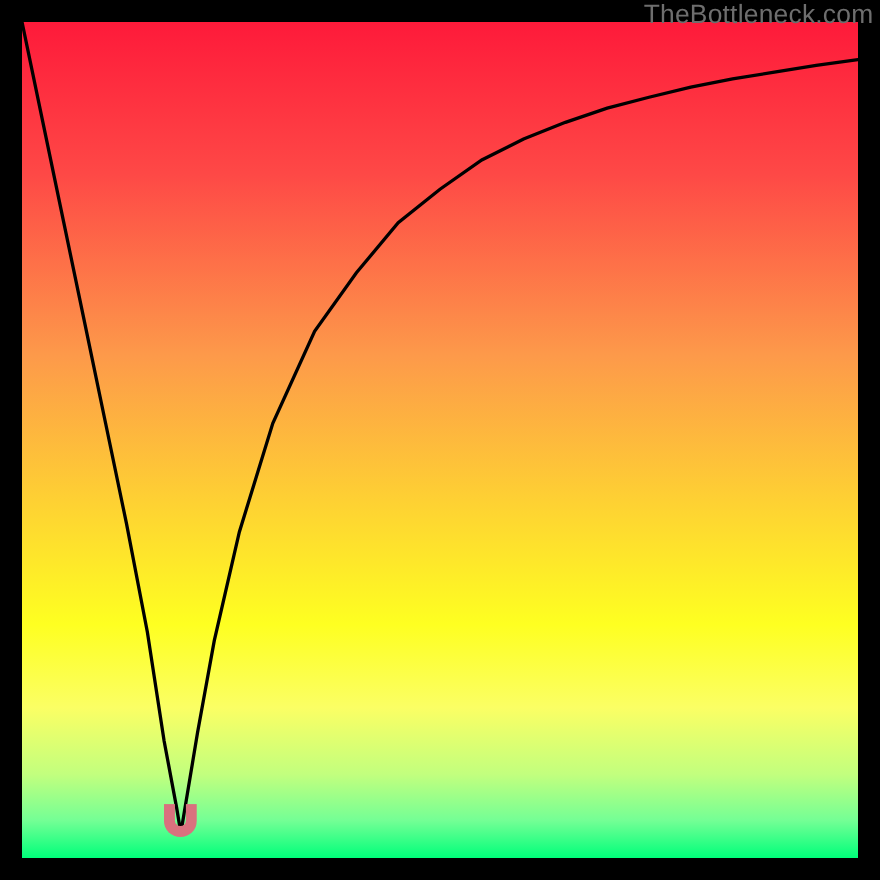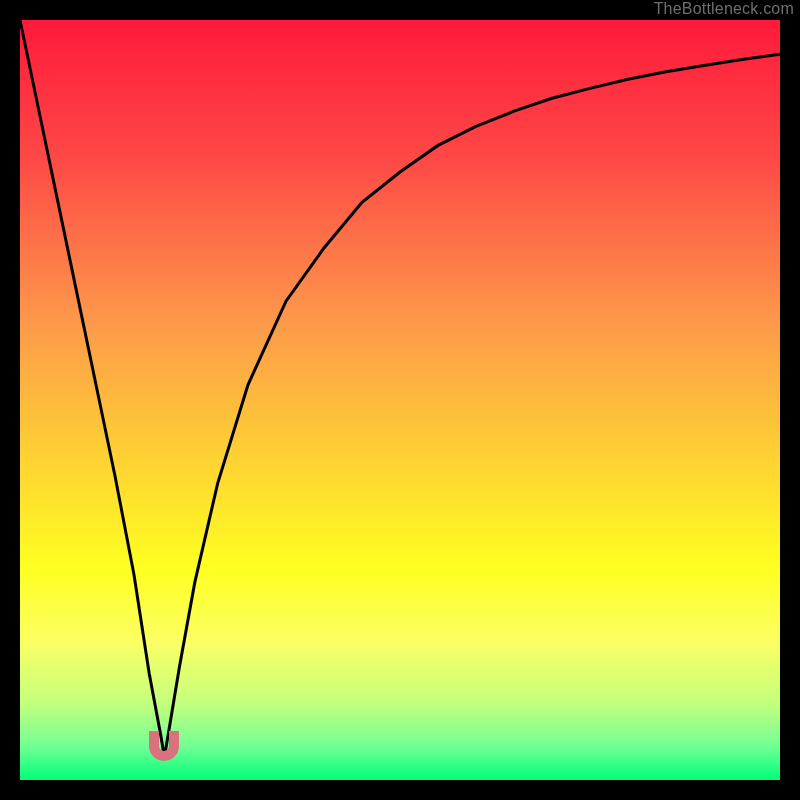--- a/index.html
+++ b/index.html
@@ -41,21 +41,21 @@
     border: 10px solid #d9717e;
     border-top: none;
     border-radius: 0 0 18px 18px;
     box-sizing: border-box;
   }
   .watermark {
     position: absolute;
     top: 0;
     right: 6px;
     color: #6e6e6e;
-    font-size: 16px;
+    font-size: 24px;
     font-weight: 400;
     letter-spacing: 0.2px;
   }
 </style>
 </head>
 <body>
 
 <div class="frame">
   <div class="plot">
 

